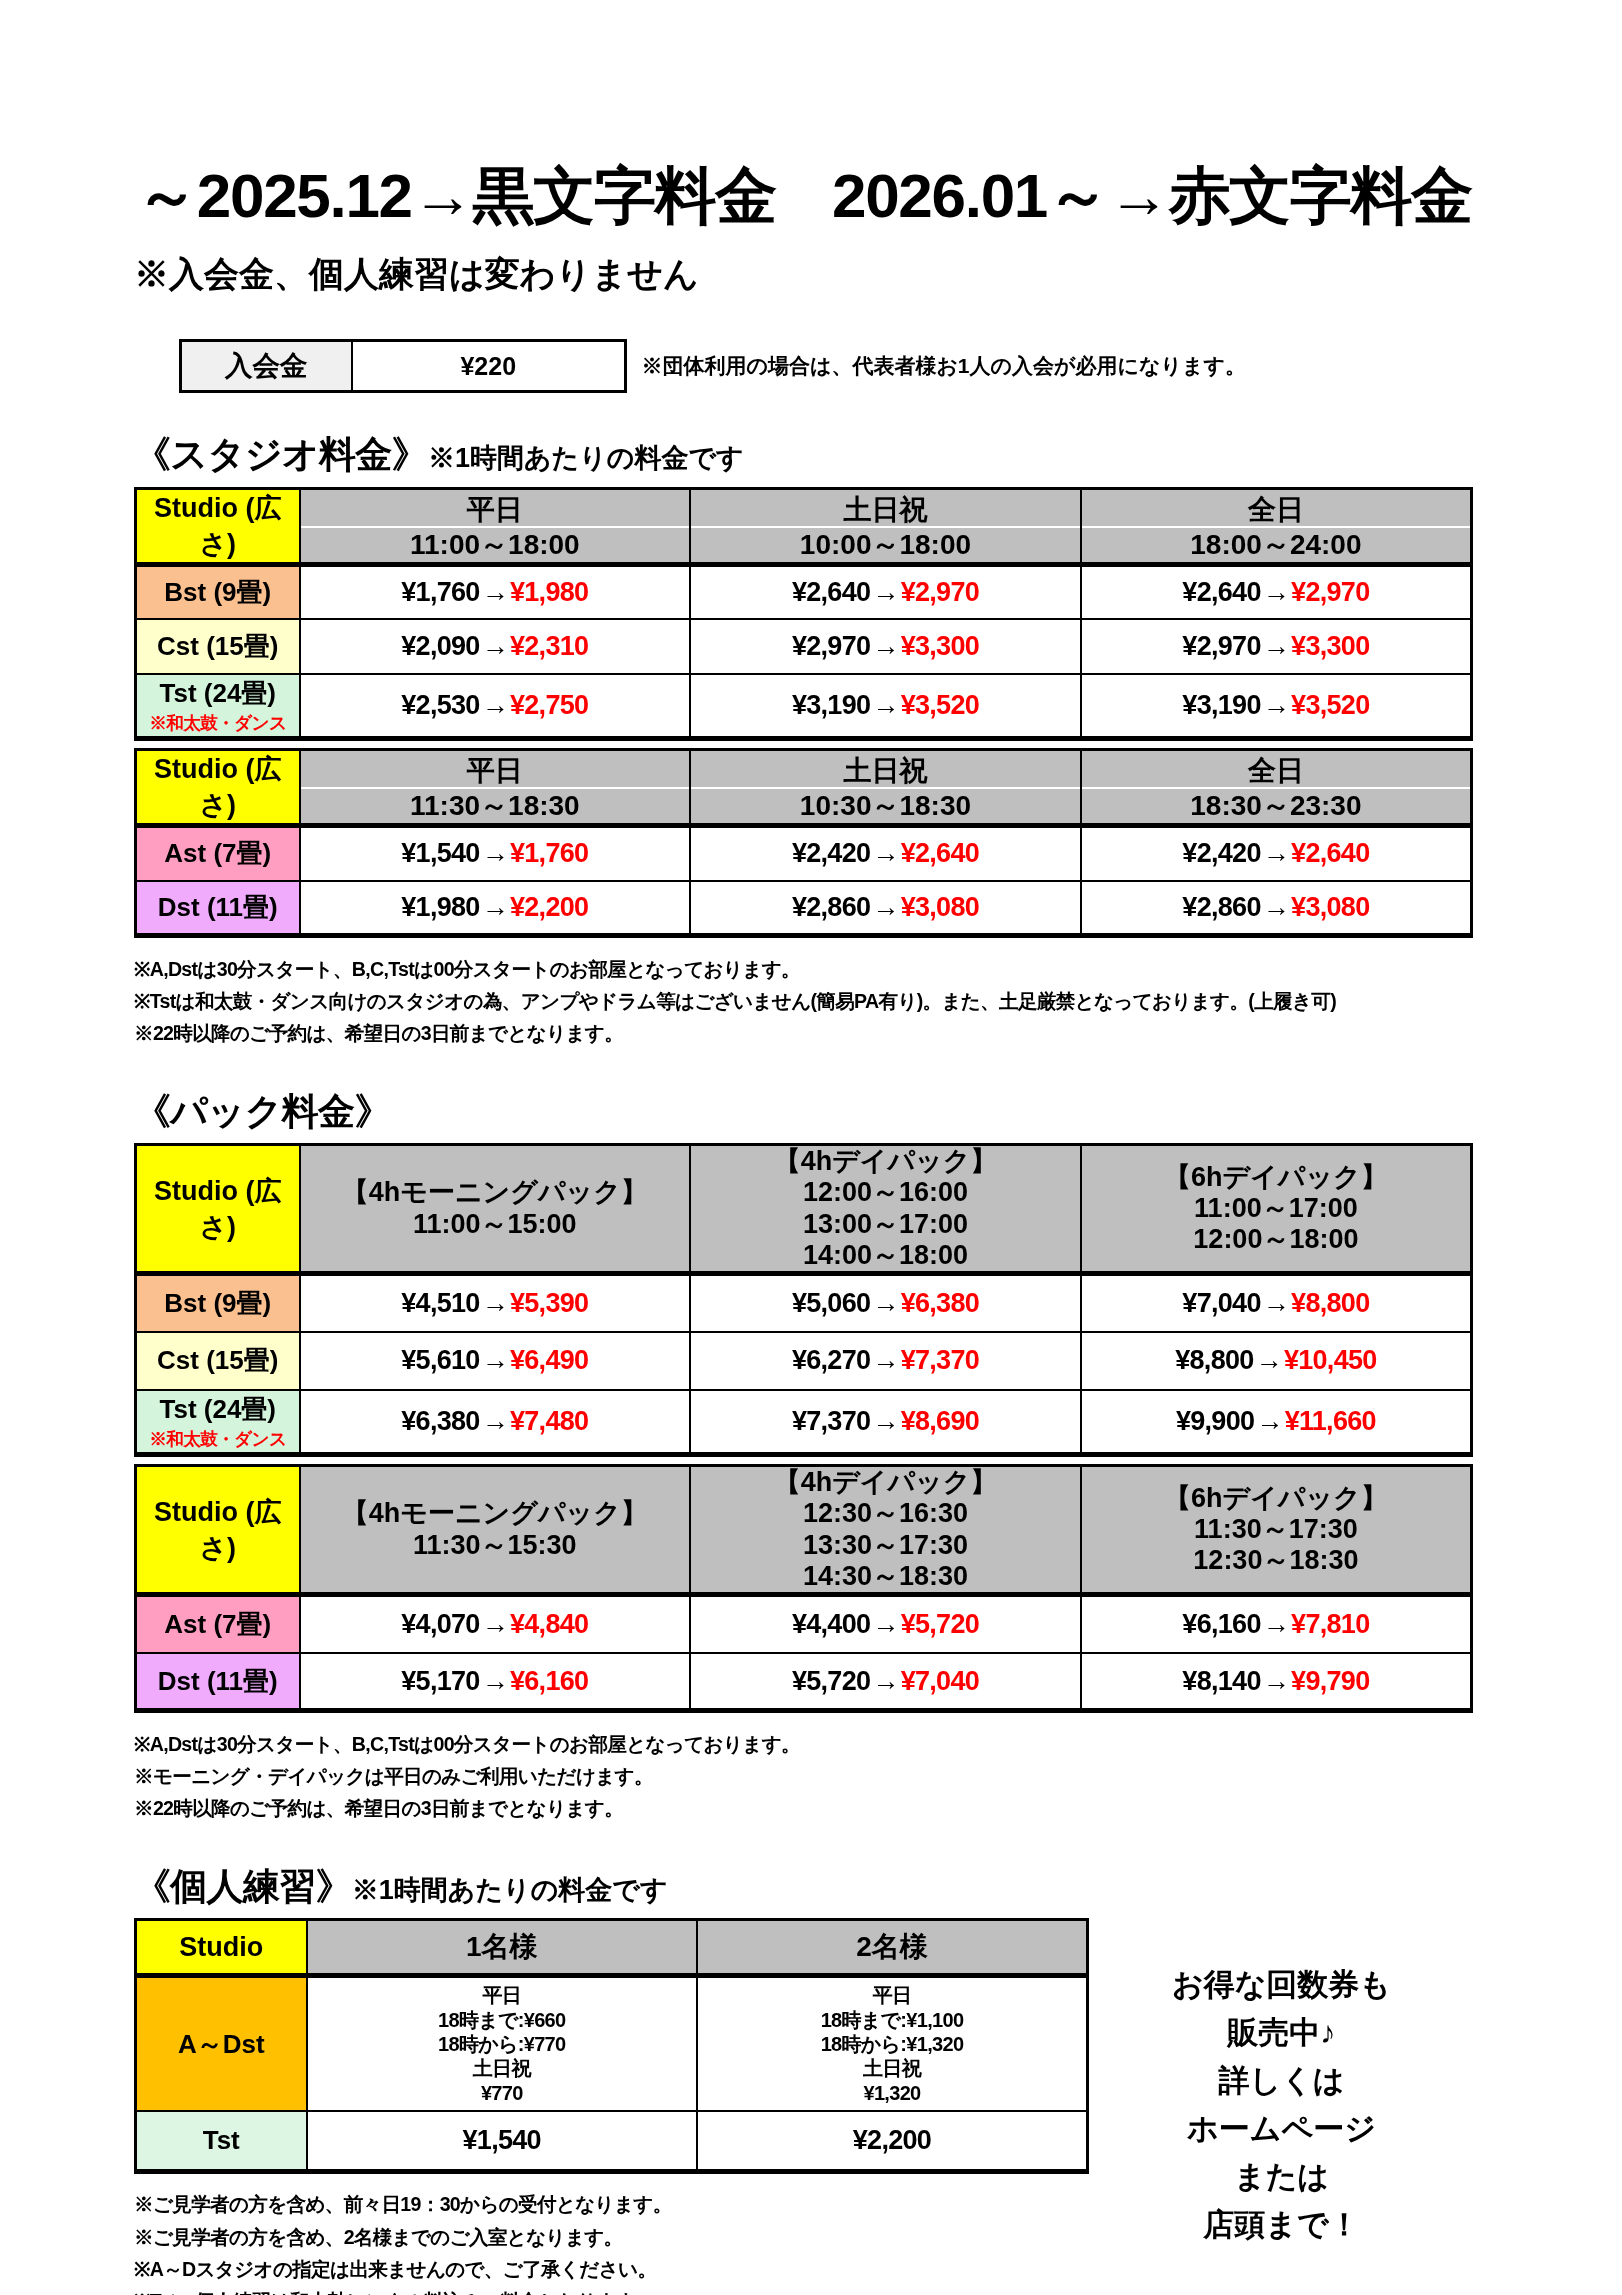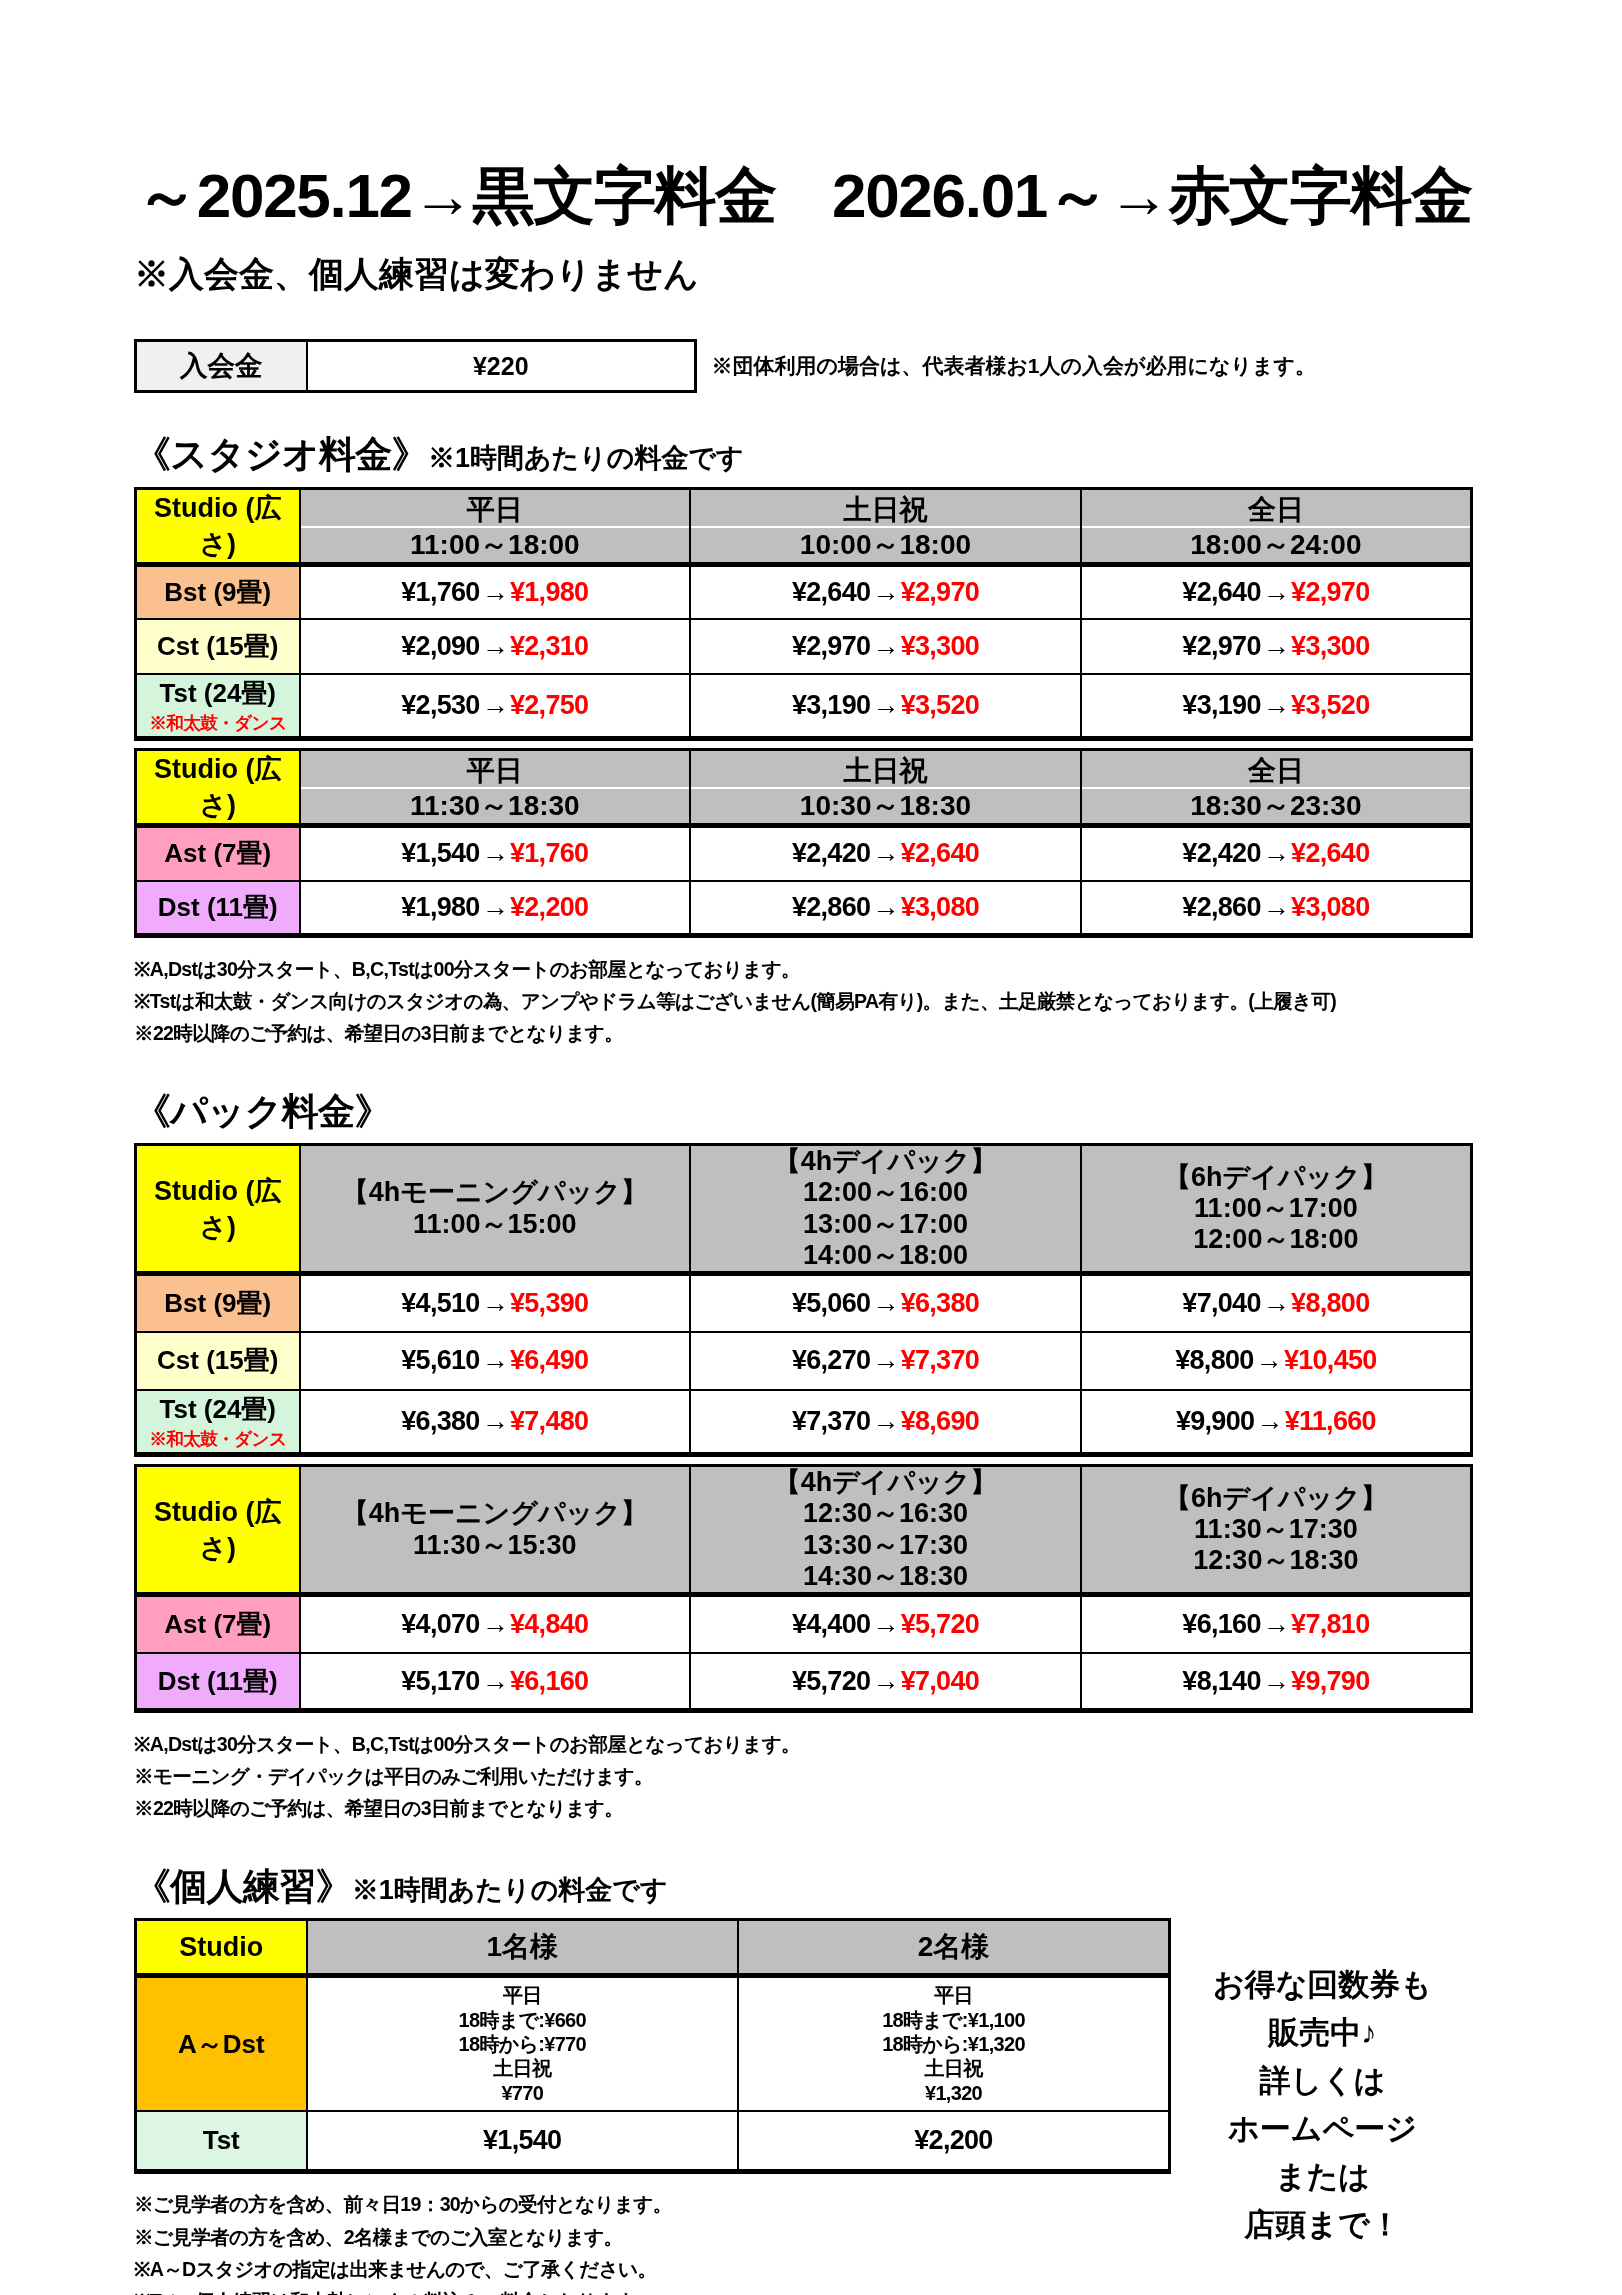--- a/index.html
+++ b/index.html
@@ -8,21 +8,21 @@
           font-family:"Liberation Sans", sans-serif; font-weight:700; color:#000;
           padding:154px 149px 26px 134px; background:#fff; }
 
   
   .title { text-align:center; font-size:62px; letter-spacing:-1.3px; white-space:nowrap; }
   .title .red { color:#000000; margin-left:56px; }
   .subtitle { text-align:left; font-size:35px; margin-top:13px; }
 
   
   .admission { display:flex; align-items:center; margin-top:41px; }
-  table.adm { border-collapse:collapse; border:3.3px solid #000; width:563px; }
+  table.adm { border-collapse:collapse; border:3.3px solid #000; width:448px;margin-left:45px; }
   .adm td { border:2px solid #000; height:51px; text-align:center; vertical-align:middle; }
   .adm .albl { width:171px; background:#F0F0F0; font-size:27.5px; }
   .adm .aval { font-size:25px; }
   .adm-note { font-size:21px; margin-left:14.4px; }
 
   
   .sec { margin-top:37px; margin-bottom:6.5px; display:flex; align-items:baseline; }
   .sec .big { font-size:37px; letter-spacing:-0.7px; }
   .sec .small { font-size:27px; }
 
@@ -41,21 +41,21 @@
   .lblnote { display:block; font-size:17.7px; color:#FF0000; letter-spacing:-0.7px; }
   .mt { margin-top:7.2px; }
 
   
   .rates th.phdr { font-size:27px; line-height:1.16; padding:7.9px 2.6px; white-space:pre-line;
                    text-align:center; vertical-align:middle; height:122px; }
   .rates.pack tr.hdr > th.corner { height:122px; }
   .rates.pack td.price { height:58px; }
 
   
-  table.personal { width:1037px; }
+  table.personal { width:955px; }
   .personal tr.hdr > th { height:56px; font-size:28px; text-align:center; vertical-align:middle; }
   .personal td.multi { white-space:pre-line; font-size:20px; line-height:1.22; text-align:center;
                        vertical-align:middle; padding:5.2px 0; height:122px; letter-spacing:-0.7px; }
   .personal td.price { height:60px; }
 
   
   .bg-bst { background:#FAC08F; } .bg-cst { background:#FFFFCC; } .bg-tst { background:#D4F4DC; }
   .bg-ast { background:#FF9EC0; } .bg-dst { background:#f0abfc; }
   .bg-adst { background:#FFC000; } .bg-tst2 { background:#DDF6E4; }
 

